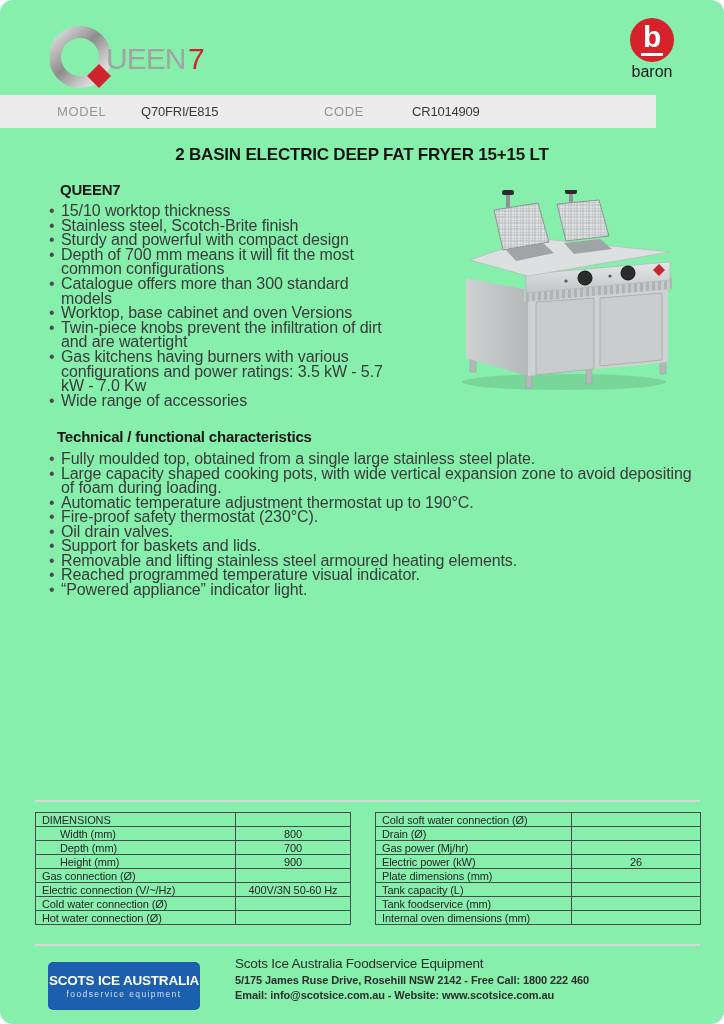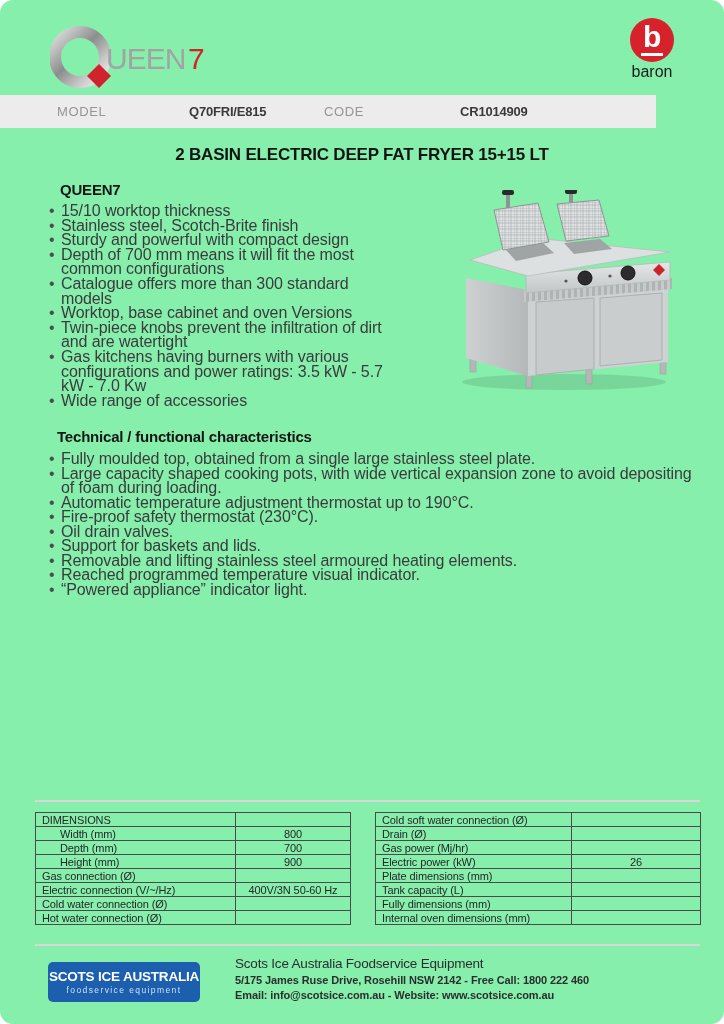--- a/index.html
+++ b/index.html
@@ -19,21 +19,21 @@
     display:flex; align-items:center; justify-content:center;
   }
   .baron-b { color:#fff; font-size:30px; font-weight:800; line-height:1;
     border-bottom:3px solid #fff; padding:0 2px 1px 2px; margin-top:-2px; }
   .baron-name { font-size:16px; font-weight:400; color:#1c1c1c; margin-top:1px; letter-spacing:0; }
 
   
   .model-bar { position:absolute; top:95px; left:0; width:656px; height:33px; background:#ececec; }
   .model-bar span { position:absolute; top:9px; font-size:13px; line-height:15px; }
   .bar-label { color:#959595; letter-spacing:0.6px; }
-  .bar-value { color:#3a3a3a; font-weight:700; letter-spacing:-0.2px;margin-left:48px; }
+  .bar-value { color:#3a3a3a; font-weight:400; letter-spacing:-0.2px; }
   .pos-model-label { left:57px; }
   .pos-model-value { left:141px; }
   .pos-code-label  { left:324px; }
   .pos-code-value  { left:412px; }
 
   
   .doc-title {
     position:absolute; top:145px; left:0; width:724px; text-align:center;
     font-size:17px; font-weight:700; color:#141414; letter-spacing:-0.2px;
   }
@@ -66,21 +66,21 @@
   .spec-table-left  { left:35px;  width:315px; }
   .spec-table-right { left:375px; width:325px; }
   .spec-table td { border:1px solid #4a4a4a; height:14px; padding:0 2px 0 6px; line-height:12px; overflow:hidden; white-space:nowrap; }
   .spec-table td.val { text-align:center; padding:0 2px; }
   .spec-table td.lbl.indent { padding-left:24px; }
   .spec-table-left  col.c-lbl { width:200px; } .spec-table-left  col.c-val { width:115px; }
   .spec-table-right col.c-lbl { width:196px; } .spec-table-right col.c-val { width:129px; }
 
   
   .scots-logo {
-    position:absolute; left:48px; top:962px; width:152px; height:40px;
+    position:absolute; left:48px; top:962px; width:152px; height:48px;
     background:#1b5fae; border-radius:5px; color:#fff; text-align:center;
     display:flex; flex-direction:column; justify-content:center;
   }
   .scots-logo .l1 { font-size:13.5px; font-weight:700; letter-spacing:-0.2px; }
   .scots-logo .l2 { font-size:8.5px; letter-spacing:1.4px; color:#cfe0f3; margin-top:1px; }
   .footer-text { position:absolute; left:235px; top:956px; color:#2d2d2d; }
   .footer-company { font-size:13.5px; letter-spacing:-0.2px; }
   .footer-line { font-size:11px; font-weight:700; margin-top:3px; letter-spacing:-0.1px; }
 </style>
 </head>
@@ -291,21 +291,21 @@
           <td class="lbl">Plate dimensions (mm)</td>
           <td class="val"></td>
         </tr>
 
         <tr>
           <td class="lbl">Tank capacity (L)</td>
           <td class="val"></td>
         </tr>
 
         <tr>
-          <td class="lbl">Fully dimensions (mm)</td>
+          <td class="lbl">Tank foodservice (mm)</td>
           <td class="val"></td>
         </tr>
 
         <tr>
           <td class="lbl">Internal oven dimensions (mm)</td>
           <td class="val"></td>
         </tr>
 
     </tbody>
   </table>

